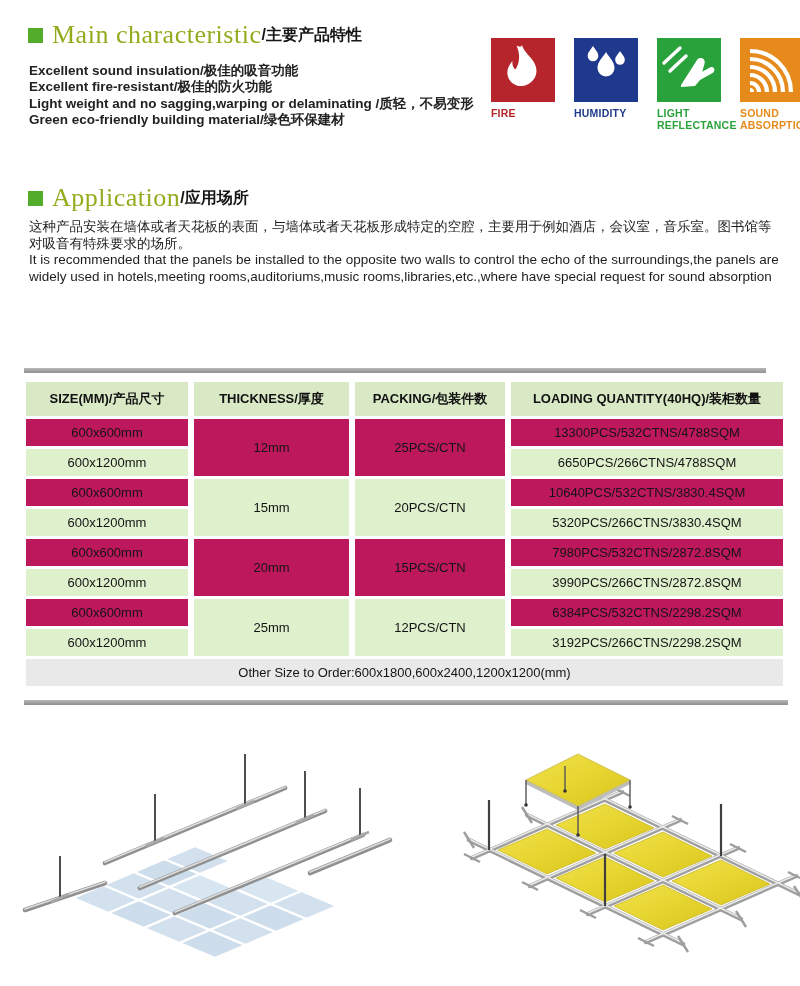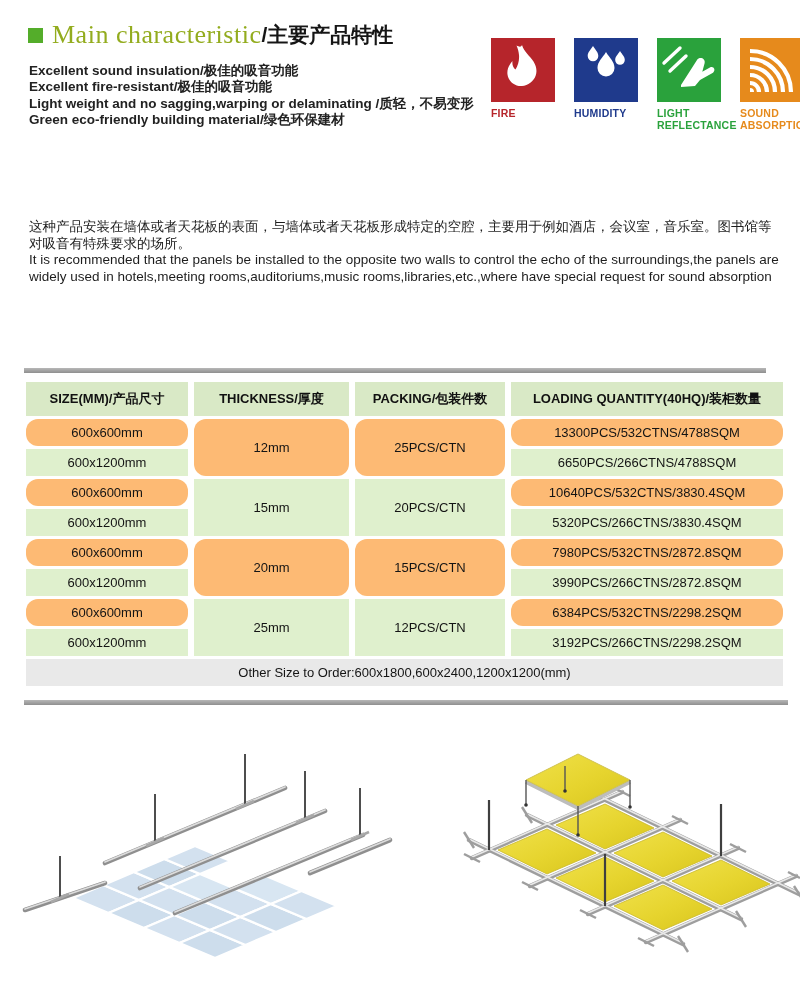--- a/index.html
+++ b/index.html
@@ -3,21 +3,21 @@
 <meta charset="utf-8">
 <style>
   html,body{margin:0;padding:0;background:#fff;}
   #page{position:relative;width:800px;height:986px;background:#ffffff;overflow:hidden;
         font-family:"Liberation Sans","DejaVu Sans",sans-serif;color:#1a1a1a;}
 
   
   .sec-head{position:absolute;left:28px;display:flex;align-items:center;}
   .bullet{width:15px;height:15px;background:#54ad2a;margin-right:9px;flex:0 0 auto;}
   .head-en{font-family:"Liberation Serif","DejaVu Serif",serif;font-size:26px;color:#93ac1e;letter-spacing:.5px;}
-  .head-zh{font-size:21px;font-weight:700;color:#151515;}
+  .head-zh{font-size:16px;font-weight:700;color:#151515;}
 
   
   #features{position:absolute;left:29px;top:63px;font-size:13.5px;line-height:16.4px;font-weight:700;color:#222;}
 
   
   #badges{position:absolute;left:483px;top:38px;display:flex;}
   .badge{width:64px;margin-right:11px;padding-left:8px;}
   .badge:last-child{margin-right:0;}
   .badge-sq{width:64px;height:64px;display:block;}
   .badge-label{margin-top:5px;font-size:10.5px;font-weight:700;line-height:12px;letter-spacing:.2px;}
@@ -31,21 +31,21 @@
 
   
   .hbar{position:absolute;left:24px;height:5px;background:linear-gradient(#b7b7b7,#8f8f8f);}
   #bar-top{top:368px;width:742px;}
   #bar-bottom{top:700px;width:764px;}
 
   
   #loading-table{position:absolute;left:20px;top:379px;border-collapse:separate;border-spacing:6px 3px;table-layout:fixed;}
   #loading-table th{background:#d9e9c6;font-size:13px;font-weight:700;color:#111;height:34px;text-align:center;padding:0 11px;}
   #loading-table td{font-size:13px;color:#141414;height:27px;text-align:center;padding:0 2px;}
-  .c-gray{background:#fdba74;border-radius:12px;}
+  .c-gray{background:#be185d;}
   .c-green{background:#dff0cd;}
   .col-size{width:162px;}.col-th{width:155px;}.col-pk{width:150px;}.col-ld{width:272px;}
   #table-footer-cell{text-align:left;padding-left:40px;height:26px;font-size:13.5px;background:#e9e9e9;}
 
   
   #diagram-left{position:absolute;left:15px;top:738px;}
   #diagram-right{position:absolute;left:400px;top:738px;}
 </style>
 </head>
 <body>
@@ -53,21 +53,21 @@
 <div id="page">
 
   <div class="sec-head" style="top:20px;justify-content:flex-end;">
     <span class="bullet"></span>
     <span class="head-en">Main characteristic</span>
     <span class="head-zh">/主要产品特性</span>
   </div>
 
   <div id="features">
     <div>Excellent sound insulation/极佳的吸音功能</div>
-    <div>Excellent fire-resistant/极佳的吸音功能</div>
+    <div>Excellent fire-resistant/极佳的防火功能</div>
     <div>Light weight and no sagging,warping or delaminating /质轻，不易变形</div>
     <div>Green eco-friendly building material/绿色环保建材</div>
   </div>
 
   <div id="badges">
     <div class="badge b-fire">
       <svg class="badge-sq" viewBox="0 0 64 64">
         <path fill="#ffffff" d="M31 7 C33 14 39 18 42.5 23.5 C45.5 28.5 46.2 33 44.7 37.5 C42.7 43.5 37 47.6 31 48 C24 48.5 17.5 43.5 16.5 36.5 C15.8 31.5 18 27 21.5 23 C21 26.5 22 29.5 24.5 31.5 C27 27.5 28.5 22.5 28 17 C27.7 13.5 26.8 10.5 25.5 7.5 C27.8 8.6 30 9.6 31 7 Z"></path>
       </svg>
       <div class="badge-label">FIRE</div>
@@ -95,20 +95,25 @@
           <path d="M10 29 A25 25 0 0 1 35 54"></path>
           <path d="M10 21 A33 33 0 0 1 43 54"></path>
           <path d="M10 13 A41 41 0 0 1 51 54"></path>
         </g>
         <path fill="#ffffff" d="M10 50 A4 4 0 0 1 14 54 L10 54 Z"></path>
       </svg>
       <div class="badge-label">SOUND ABSORPTION</div>
     </div>
   </div>
 
+  <div class="sec-head" style="top:183px;">
+    <span class="bullet"></span>
+    <span class="head-en">Application</span>
+    <span class="head-zh">/应用场所</span>
+  </div>
 
   <div id="app-para">
     <div>这种产品安装在墙体或者天花板的表面，与墙体或者天花板形成特定的空腔，主要用于例如酒店，会议室，音乐室。图书馆等对吸音有特殊要求的场所。</div>
     <div>It is recommended that the panels be installed to the opposite two walls to control the echo of the surroundings,the panels are widely used in hotels,meeting rooms,auditoriums,music rooms,libraries,etc.,where have special request for sound absorption</div>
   </div>
 
 
   <div id="bar-top" class="hbar"></div>
 
   <table id="loading-table">

